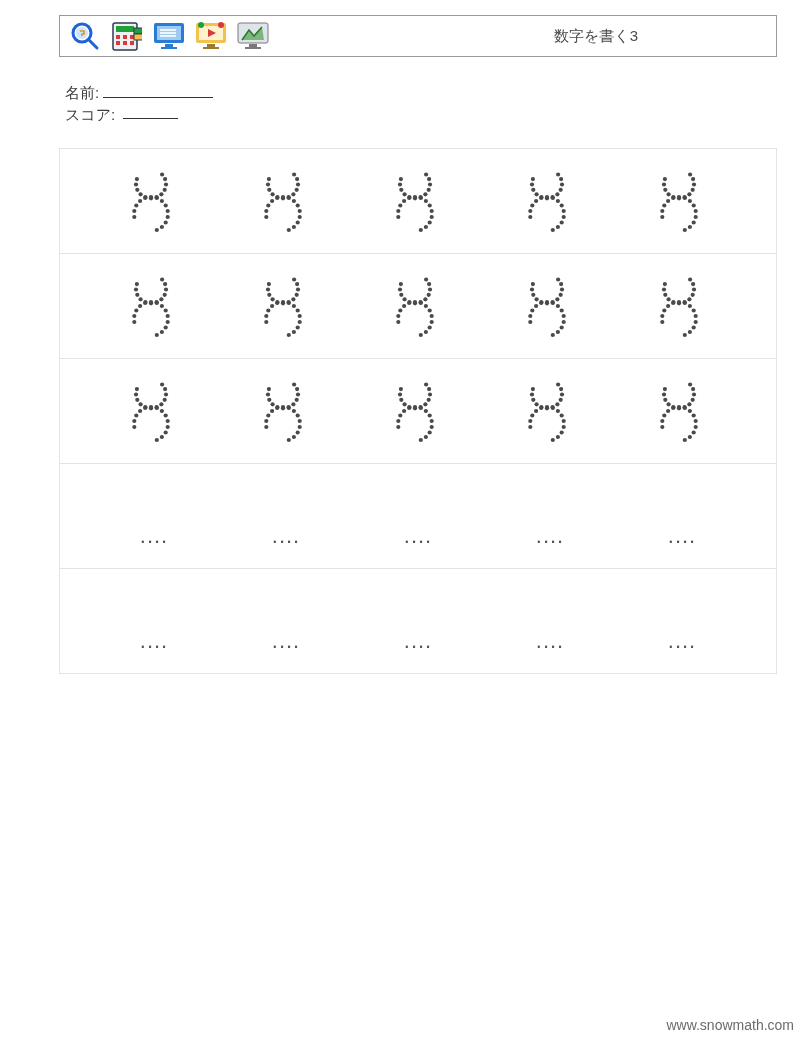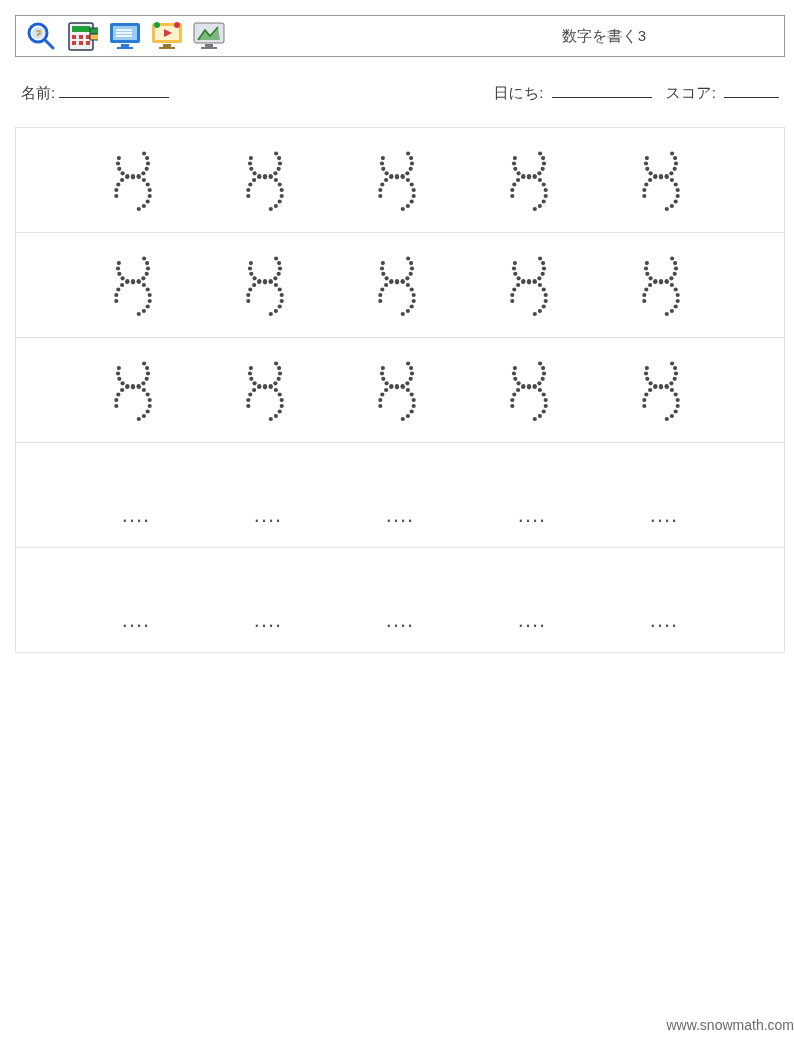--- a/index.html
+++ b/index.html
@@ -5,21 +5,22 @@
   * { box-sizing: border-box; margin: 0; padding: 0; }
   body {
     width: 794px;
     height: 1053px;
     background: #ffffff;
     font-family: "Helvetica Neue", Arial, "Hiragino Sans", "Meiryo", sans-serif;
     color: #343434;
     position: relative;
   }
   .page {
-    padding: 15px 9px 0 15px;
+    padding: 15px 17px 0 15px;
+    margin-left: 44px;
   }
   .header-box {
     border: 1px solid #9a9a9a;
     height: 42px;
     display: flex;
     align-items: center;
     justify-content: space-between;
     padding: 4px 8px;
   }
   .icons-row {
@@ -41,20 +42,21 @@
   }
   .info-row {
     display: flex;
     justify-content: space-between;
     align-items: baseline;
     margin-top: 24px;
     margin-bottom: 24px;
     padding: 0 6px;
     font-size: 15px;
     color: #3b3b3b;
+    flex-direction: column;
   }
   .info-left { display: flex; align-items: baseline; }
   .info-right { display: flex; align-items: baseline; gap: 14px; }
   .blank {
     border-bottom: 1.3px solid #343434;
     display: inline-block;
     height: 1.1em;
     margin-left: 4px;
   }
   .blank.name { width: 110px; }
@@ -162,24 +164,20 @@
     <div class="title">数字を書く3</div>
   </div>
 
   <div class="info-row">
     <div class="info-left">
       <span>名前:</span>
       <span class="blank name"></span>
     </div>
     <div class="info-right">
       <span>
-        <span>日にち:</span>
-        <span class="blank date"></span>
-      </span>
-      <span>
         <span>スコア:</span>
         <span class="blank score"></span>
       </span>
     </div>
   </div>
 
   <div class="worksheet">
       <div class="ws-row">
         <div class="cell">
           <svg width="62" height="78" viewBox="0 0 62 78">

